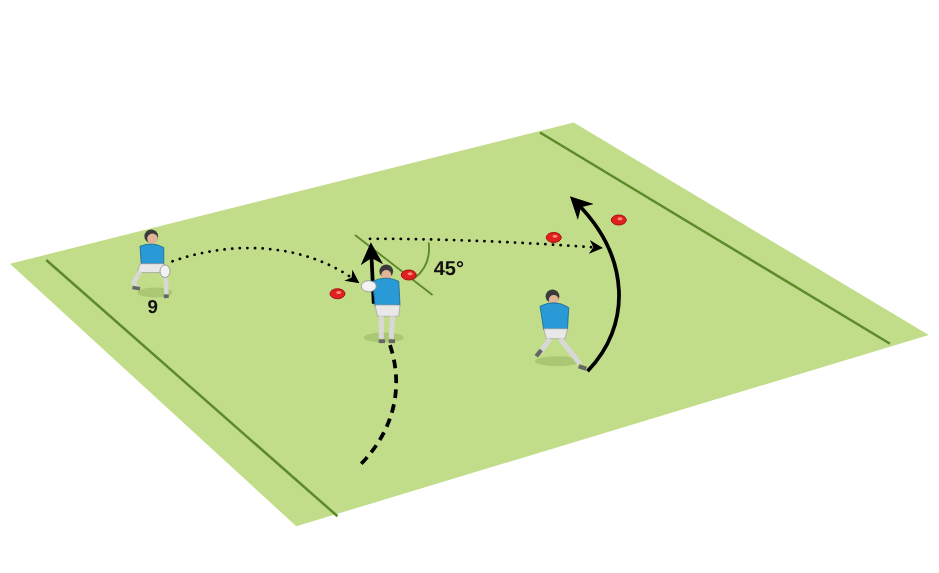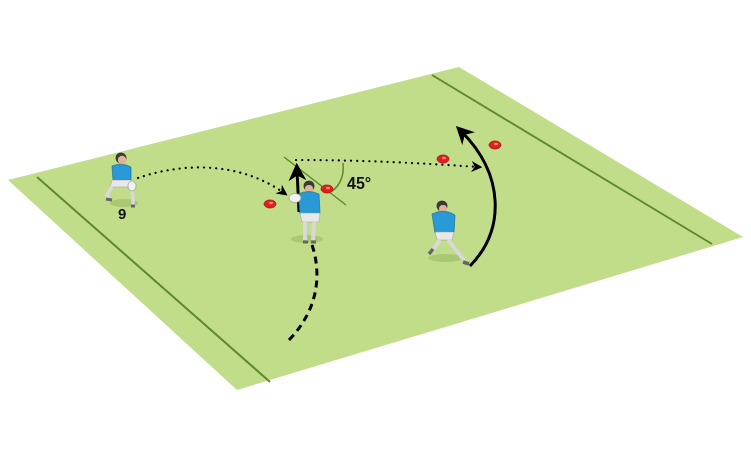--- a/index.html
+++ b/index.html
@@ -1,17 +1,17 @@
 <!DOCTYPE html>
 <html><head>
 <meta charset="utf-8">
 <style>
   html, body { margin: 0; padding: 0; background: #ffffff; }
   body { width: 751px; height: 458px; overflow: hidden; font-family: "Liberation Sans", sans-serif; }
-  #stage { position: relative; width: 751px; height: 336px; }
+  #stage { position: relative; width: 751px; height: 336px; margin-top: 31px; }
   svg { position: absolute; left: 0; top: 0; }
   .label { font-family: "Liberation Sans", sans-serif; font-weight: bold; fill: #111; }
 </style>
 </head>
 <body>
 
 <div id="stage">
 <svg width="751" height="458" viewBox="0 0 751 458" xmlns="http://www.w3.org/2000/svg">
   <defs>
     <marker id="arrowHead" viewBox="0 0 10 10" refX="6" refY="5" markerWidth="6" markerHeight="6" orient="auto-start-reverse">

